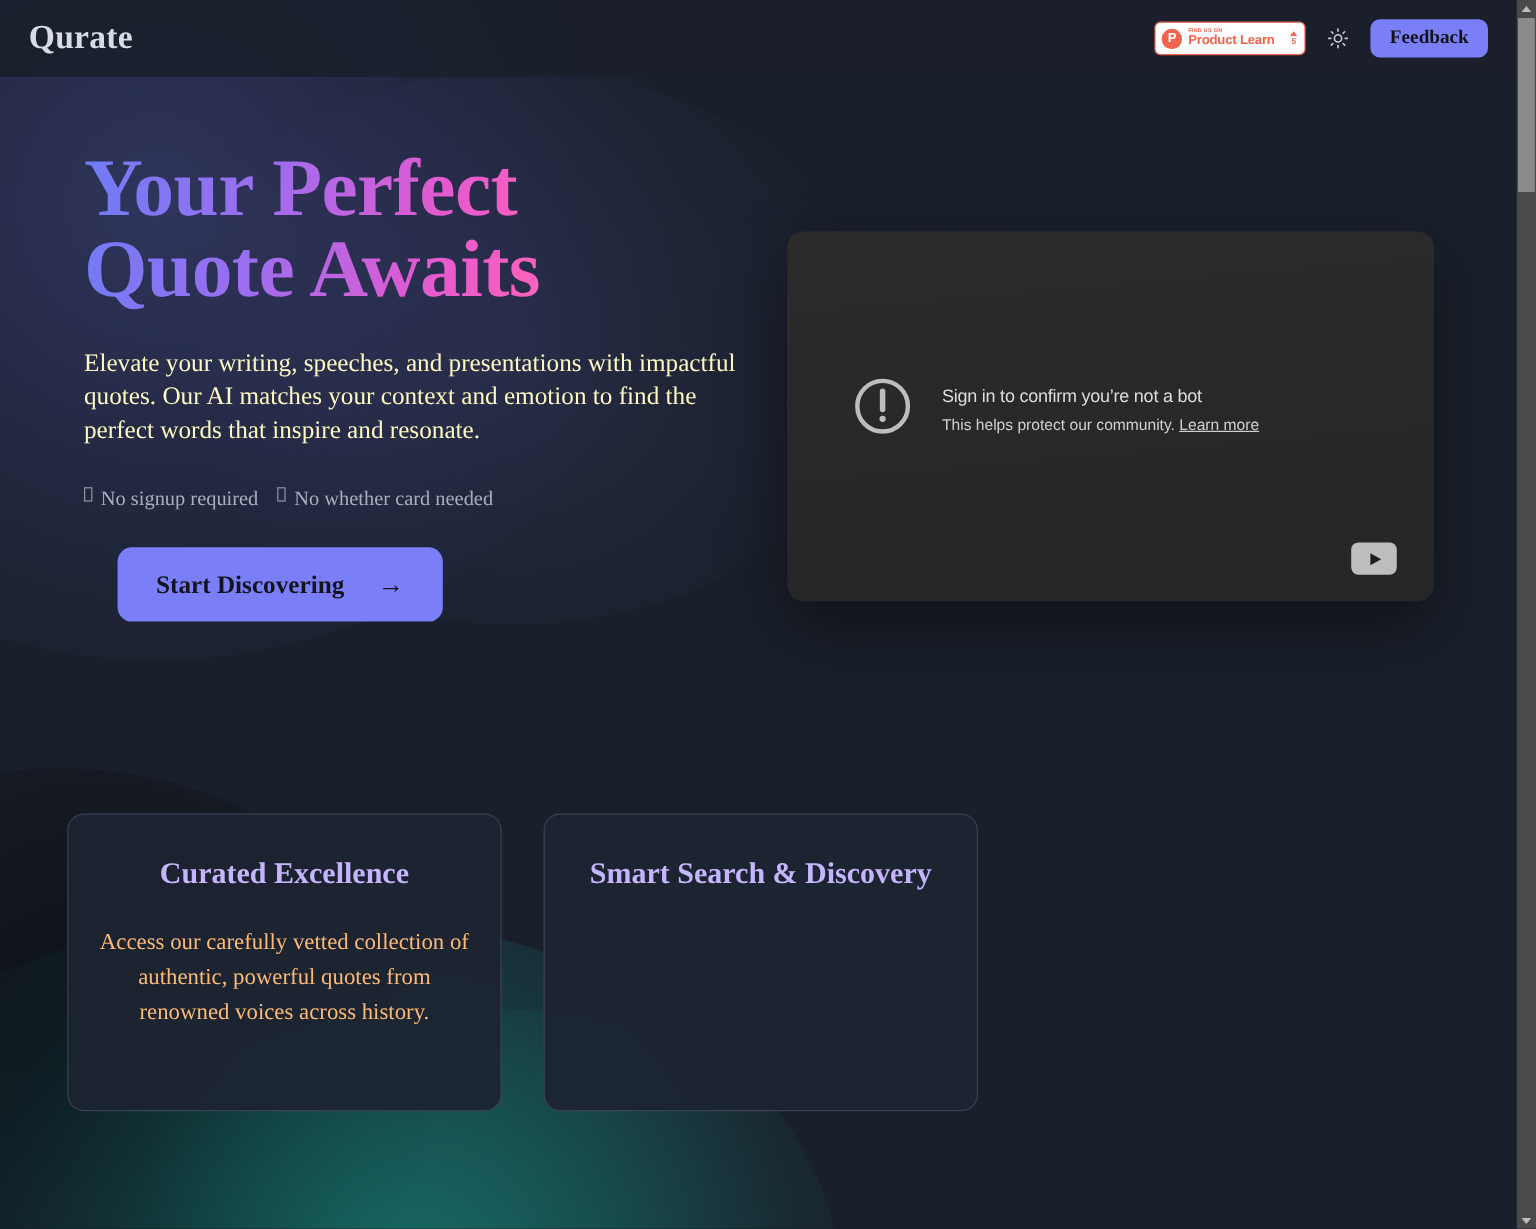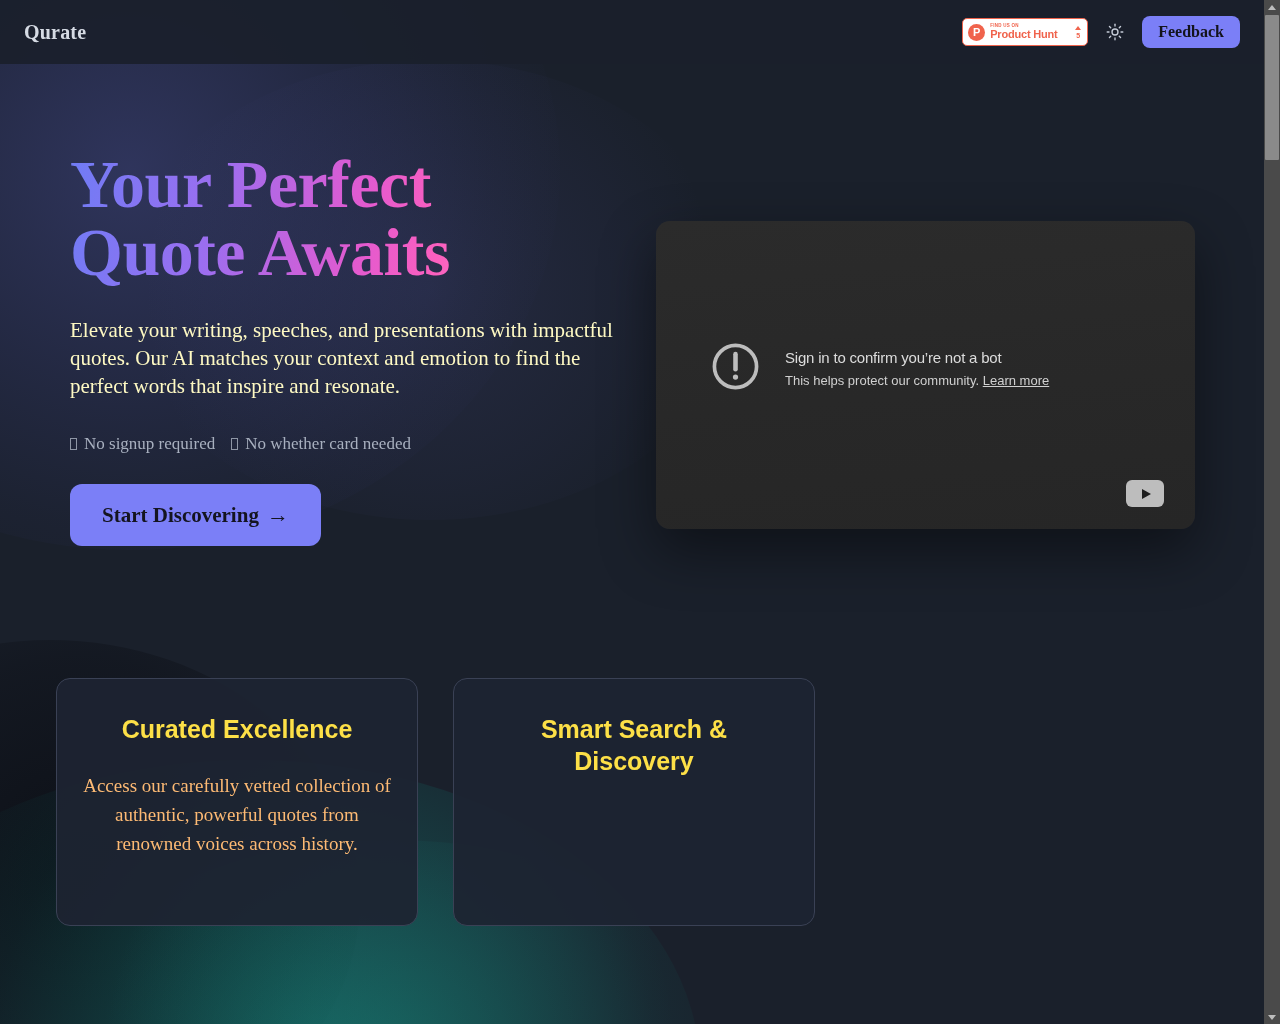--- a/index.html
+++ b/index.html
@@ -85,21 +85,21 @@
     display: flex;
     align-items: center;
     justify-content: space-between;
     padding: 0 24px 0 24px;
     z-index: 40;
     background: rgba(26,32,43,0.92);
   }
 
   .brand {
     font-family: "Liberation Serif", serif;
-    font-size: 20px;
+    font-size: 28px;
     font-weight: 700;
     color: #d6dbe4;
     letter-spacing: 0.2px;
   }
 
   .header-right {
     display: flex;
     align-items: center;
     gap: 16px;
   }
@@ -188,21 +188,21 @@
     font-size: 16px;
     font-weight: 700;
     cursor: pointer;
     display: flex;
     align-items: center;
   }
 
   
   .hero {
     position: absolute;
-    left: 0; top: 80px;
+    left: 0; top: 52px;
     width: 1264px;
     z-index: 10;
   }
 
   .hero-inner {
     position: relative;
     width: 1264px;
     padding: 60px 70px 0 70px;
     display: flex;
     align-items: flex-start;
@@ -236,42 +236,43 @@
   }
 
   .hero-badges {
     display: flex;
     gap: 16px;
     font-family: "Liberation Serif", serif;
     font-size: 17px;
     color: #a8b0bf;
     margin-bottom: 30px;
   }
-  .hero-badge { display: flex; align-items: center; gap: 7px; }
+  .hero-badge { display: flex; align-items: flex-start; gap: 7px; }
   .tofu {
     display: inline-block;
     width: 7px; height: 12px;
     border: 1px solid #8e96a5;
     background: transparent;
   }
 
   .cta-btn {
     display: inline-flex;
     align-items: center;
-    gap: 8px;
+    gap: 28px;
     height: 62px;
     padding: 16px 32px;
     background: #7b7ff7;
     color: #141420;
     border: none;
     border-radius: 12px;
     font-family: "Liberation Serif", serif;
     font-size: 21px;
     font-weight: 700;
     cursor: pointer;
+    margin-left: 28px;
   }
   .cta-arrow { font-size: 22px; line-height: 1; }
 
   
   .video-panel {
     position: absolute;
     left: 656px;
     top: 141px;
     width: 539px;
     height: 308px;
@@ -342,24 +343,24 @@
   .feature-card {
     width: 362px;
     height: 248px;
     background: rgba(29,36,49,0.93);
     border: 1px solid #3a4155;
     border-radius: 14px;
     padding: 34px 26px 0 26px;
     text-align: center;
   }
   .feature-title {
-    font-family: Liberation Sans, sans-serif;
+    font-family: Liberation Serif, serif;
     font-size: 25px;
     font-weight: 700;
-    color: #fde047;
+    color: #c4b5fd;
     line-height: 1.28;
     margin-bottom: 26px;
   }
   .feature-desc {
     font-family: "Liberation Serif", serif;
     font-size: 19px;
     line-height: 1.53;
     color: #fdba74;
   }
 
@@ -422,21 +423,21 @@
 
   <header class="header">
     <div class="brand">Qurate</div>
 
     <div class="header-right">
 
       <div class="ph-badge">
         <div class="ph-logo">P</div>
         <div class="ph-text">
           <span class="ph-kicker">FIND US ON</span>
-          <span class="ph-name">Product Hunt</span>
+          <span class="ph-name">Product Learn</span>
         </div>
         <div class="ph-votes">
           <span class="ph-arrow"></span>
           <span class="ph-count">5</span>
         </div>
       </div>
 
       <button class="theme-toggle">
         <svg width="18" height="18" viewBox="0 0 24 24" fill="none" stroke="#c6ccd8" stroke-width="1.8" stroke-linecap="round">
           <circle cx="12" cy="12" r="4"></circle>

